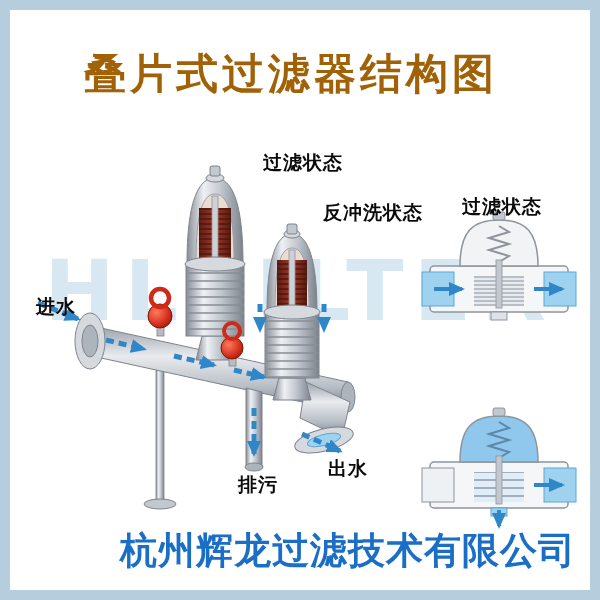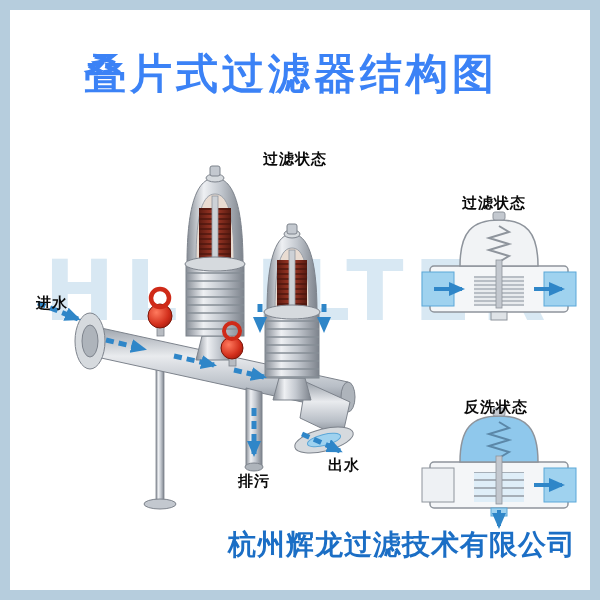--- a/index.html
+++ b/index.html
@@ -4,36 +4,36 @@
 <style>
   * { margin:0; padding:0; box-sizing:border-box; }
   html,body { width:600px; height:600px; background:#fff; }
   .frame {
     position:relative; width:600px; height:600px;
     border:10px solid #b6cddd; background:#ffffff; overflow:hidden;
     font-family:"DejaVu Sans","Liberation Sans",sans-serif;
   }
   .title {
     position:absolute; left:74px; top:36px; z-index:5;
-    font-size:42px; font-weight:bold; letter-spacing:4px; color:#3b82f6;
+    font-size:42px; font-weight:bold; letter-spacing:4px; color:#a16207;
     white-space:nowrap;
   }
   .watermark {
     position:absolute; left:50%; top:232px; transform:translateX(-50%);
     z-index:1; font-size:84px; font-weight:bold; letter-spacing:10px;
     color:rgba(168,203,229,0.45); white-space:nowrap; user-select:none;
   }
   .diagram { position:absolute; left:0; top:0; width:580px; height:580px; z-index:2; }
   .lbl {
-    position:absolute; z-index:4; font-size:15px; font-weight:600;
+    position:absolute; z-index:4; font-size:19px; font-weight:600;
     color:#0a0a0a; letter-spacing:1px; white-space:nowrap;
   }
   .company {
     position:absolute; right:14px; top:516px; z-index:5;
-    font-size:28px; font-weight:600; letter-spacing:1px; color:#1b6ec5;
+    font-size:37px; font-weight:600; letter-spacing:1px; color:#1b6ec5;
     white-space:nowrap;
   }
 </style>
 </head>
 <body>
 
 <div class="frame">
 
   <div class="watermark">HLFILTER</div>
 
@@ -179,20 +179,20 @@
       <rect x="486" y="446" width="6" height="48" fill="#c3c8cf" stroke="#8e949c" stroke-width="0.8"></rect>
       <rect x="481" y="498" width="16" height="8" fill="#9fd2ef" stroke="#5ba7d8"></rect>
       <g stroke="#2f86c8" stroke-width="4" fill="none">
         <line x1="524" y1="475" x2="552" y2="475" marker-end="url(#arrow)"></line>
         <line x1="489" y1="500" x2="489" y2="516" marker-end="url(#arrow)"></line>
       </g>
     </g>
   </svg>
 
   <div class="lbl" style="left:253px;top:140px">过滤状态</div>
+  <div class="lbl" style="left:313px;top:190px">反冲洗状态</div>
   <div class="lbl" style="left:452px;top:184px">过滤状态</div>
   <div class="lbl" style="left:26px;top:284px">进水</div>
-  <div class="lbl" style="left:454px;top:388px">反洗状态</div>
   <div class="lbl" style="left:228px;top:462px">排污</div>
   <div class="lbl" style="left:318px;top:446px">出水</div>
 
   <div class="company">杭州辉龙过滤技术有限公司</div>
 </div>
 
 </body></html>

